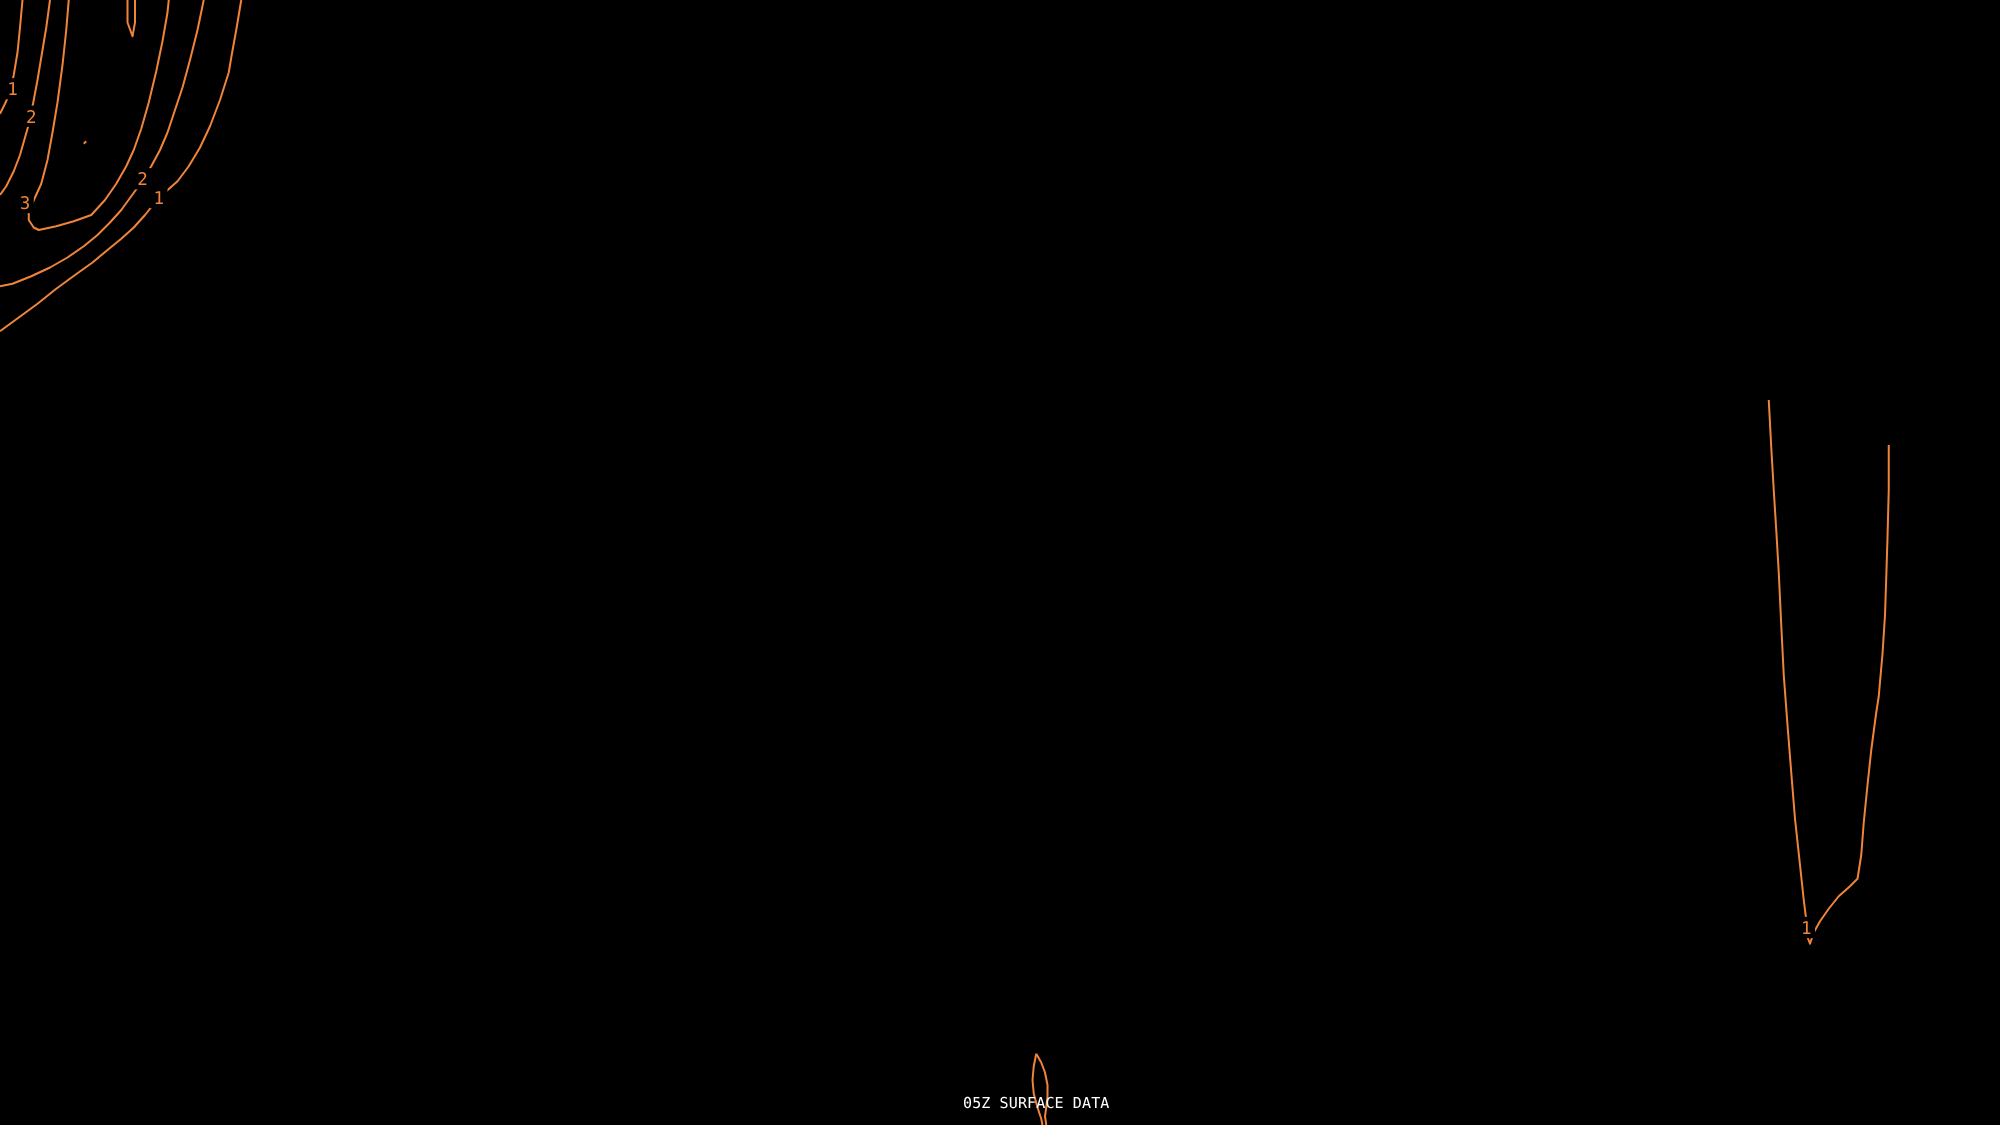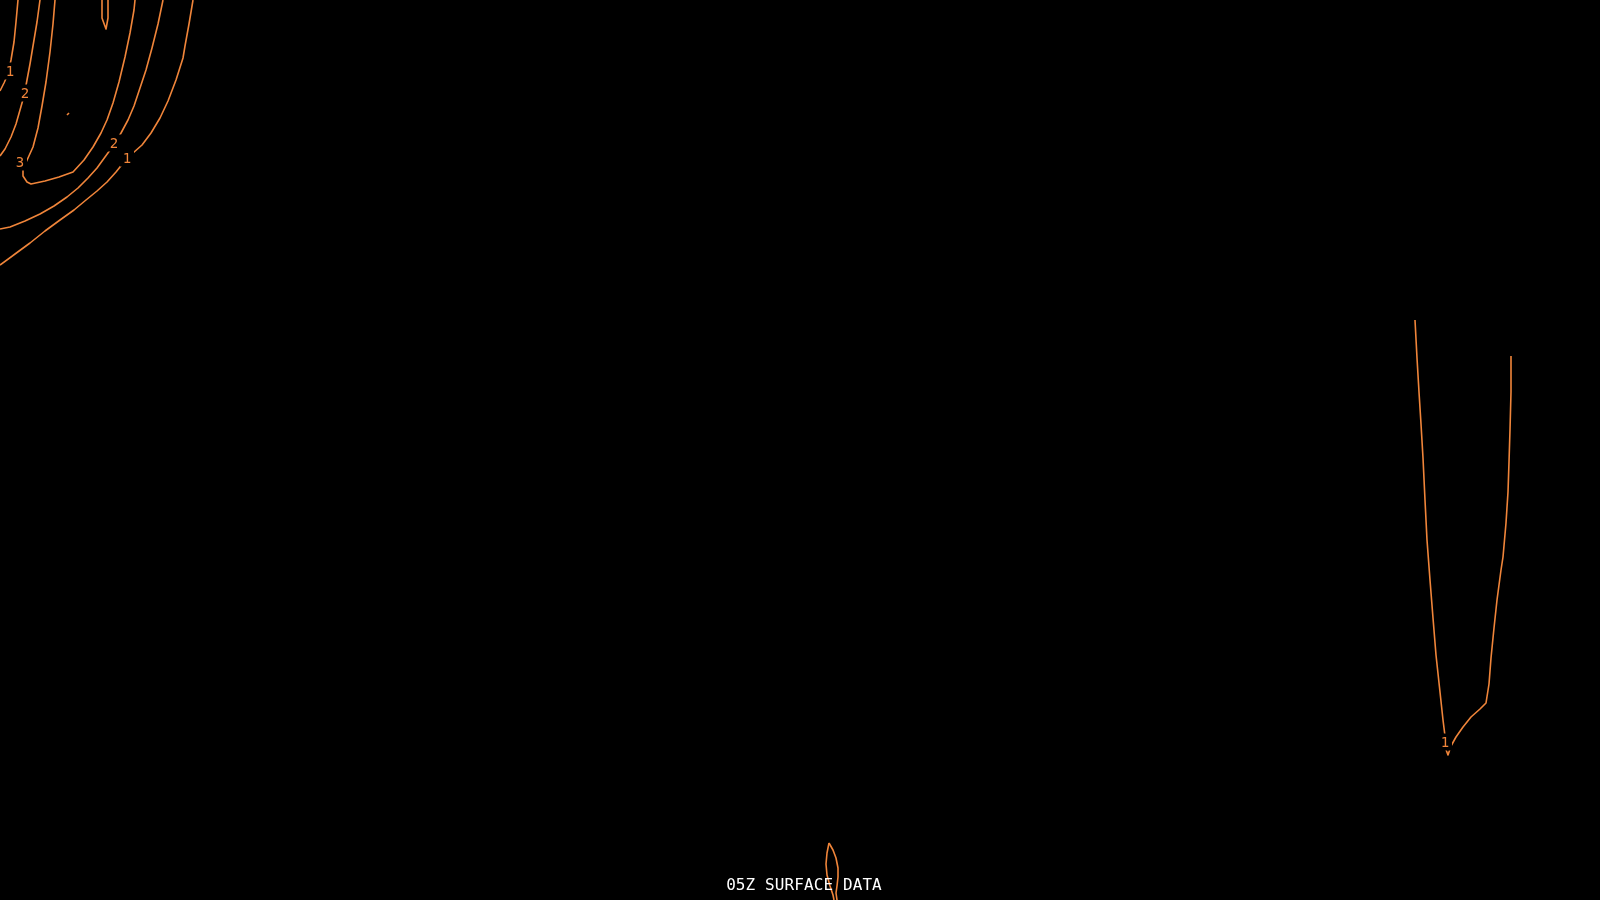--- a/index.html
+++ b/index.html
@@ -22,23 +22,23 @@
     height: 900px;
     display: block;
   }
   .contour-label {
     font-family: "DejaVu Sans Mono", "Liberation Mono", monospace;
     font-size: 14px;
   }
   .caption {
     position: absolute;
     top: 875px;
-    left: 804px;
+    left: 829px;
     transform: translateX(-50%);
-    font-size: 16px;
+    font-size: 12px;
     letter-spacing: 0.1px;
     white-space: nowrap;
     text-align: right;
   }
 </style>
 </head>
 <body style="background: rgb(0, 0, 0);">
 
 <div class="screen">
   <svg class="plot-svg" viewBox="0 0 1600 900" xmlns="http://www.w3.org/2000/svg" style="background: rgb(0, 0, 0);">

